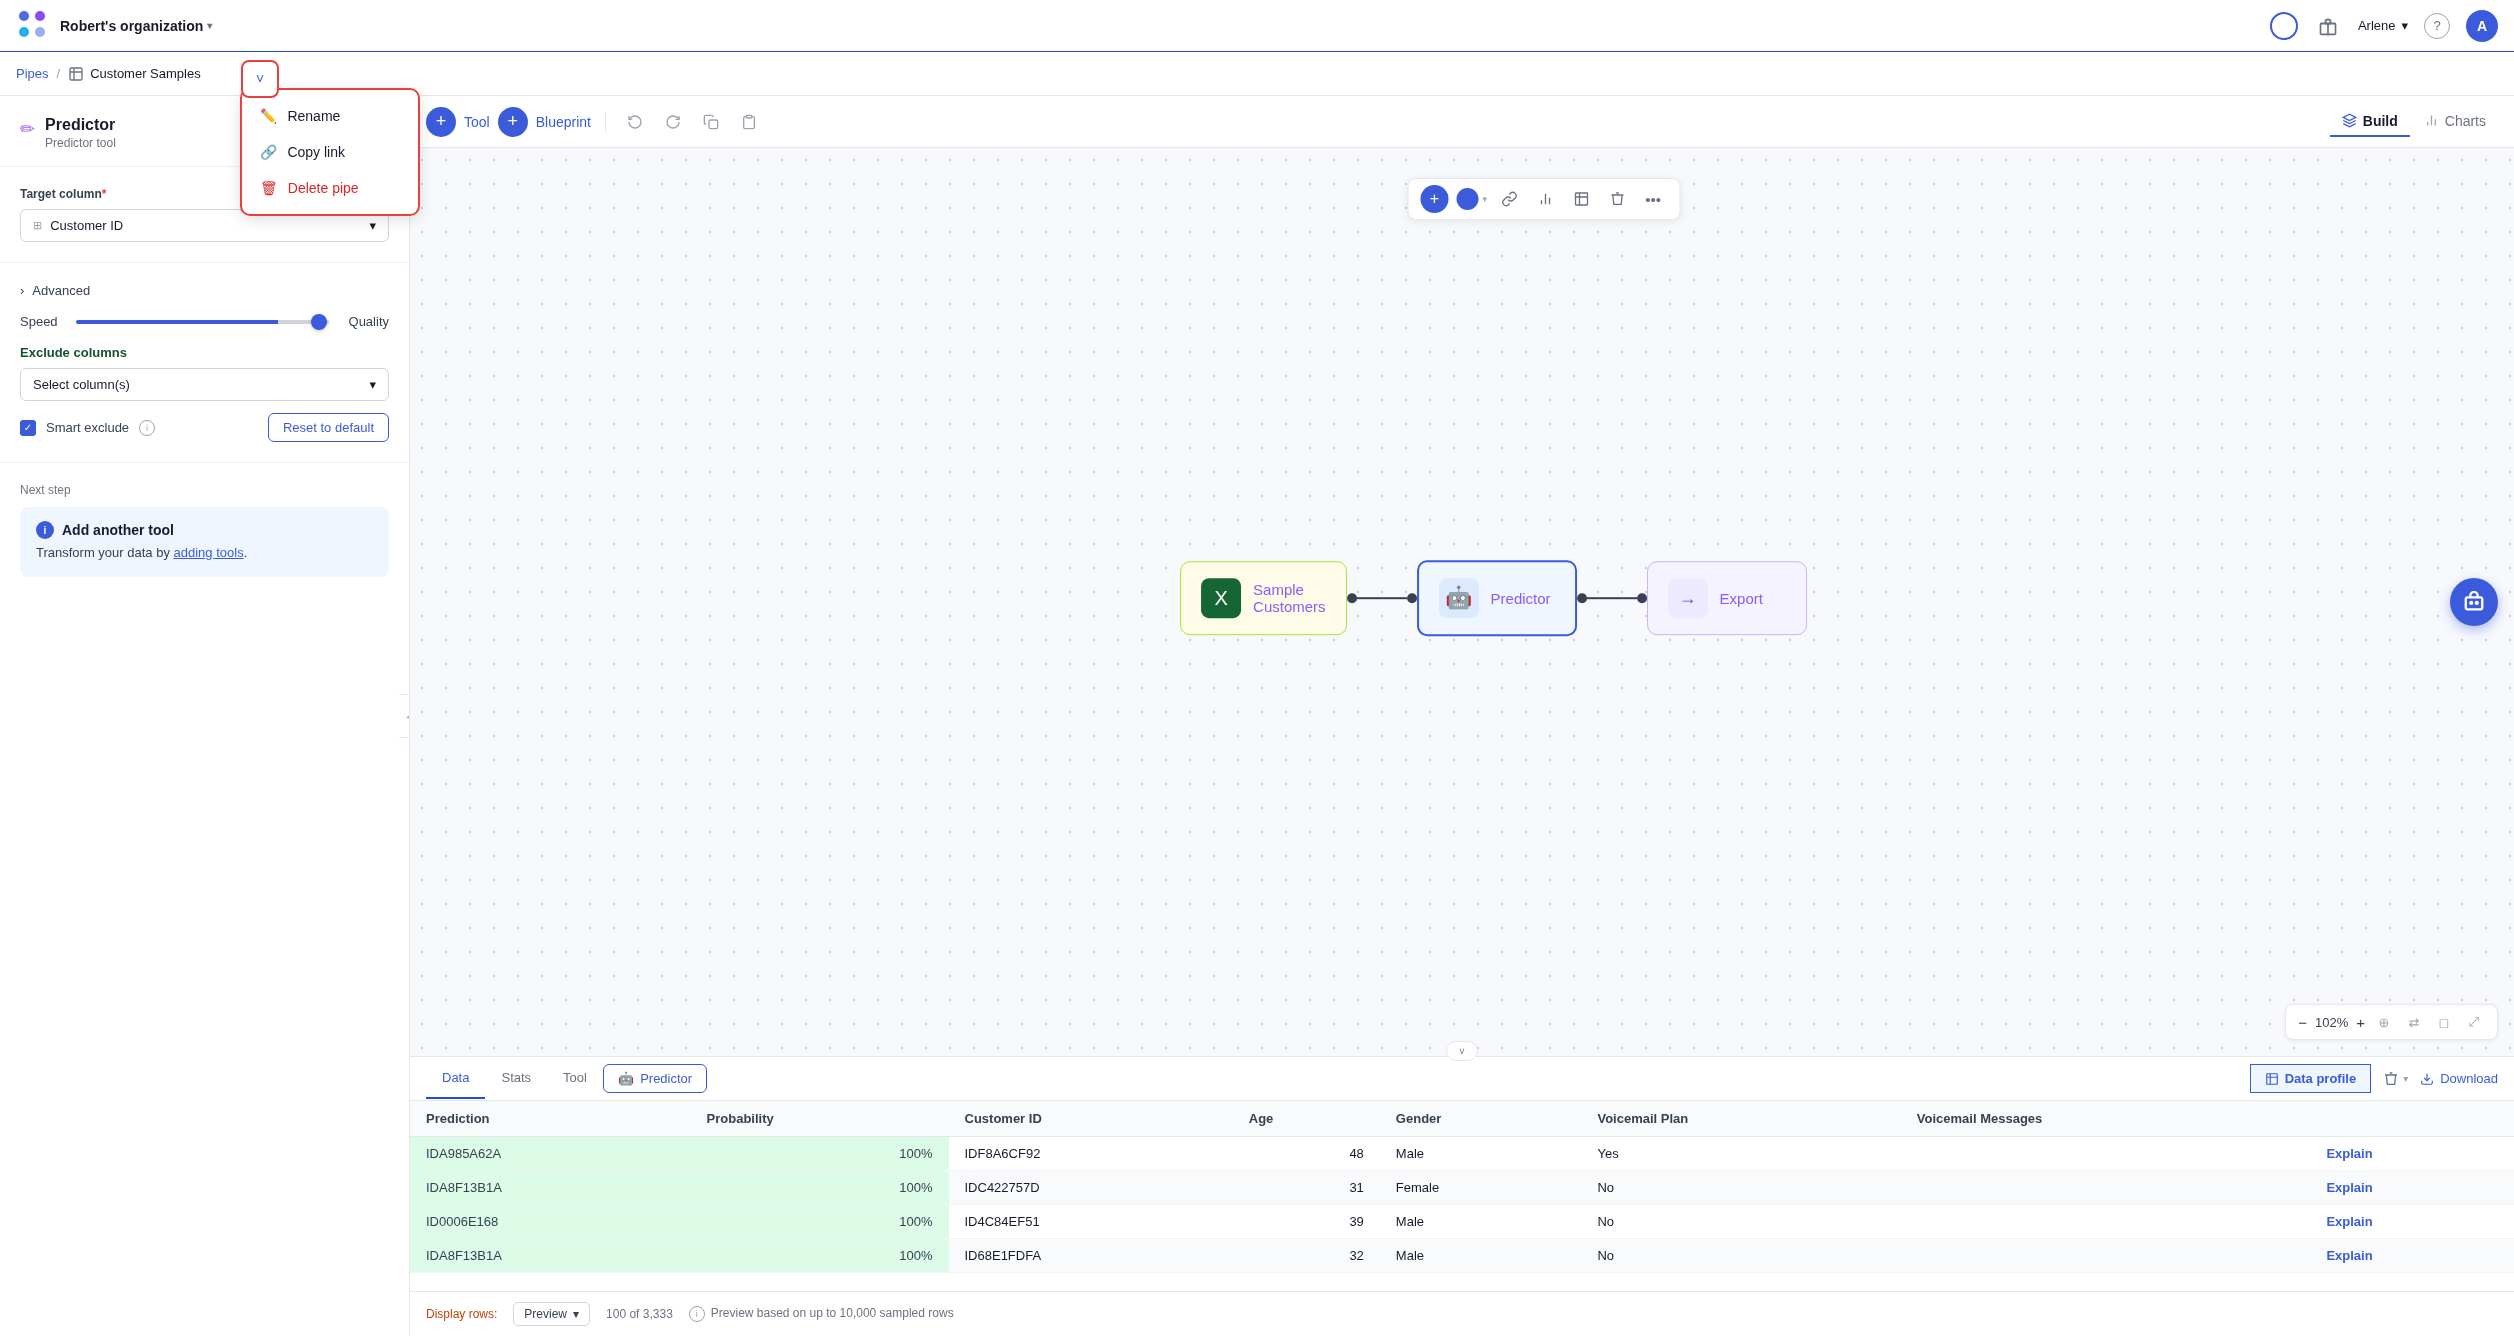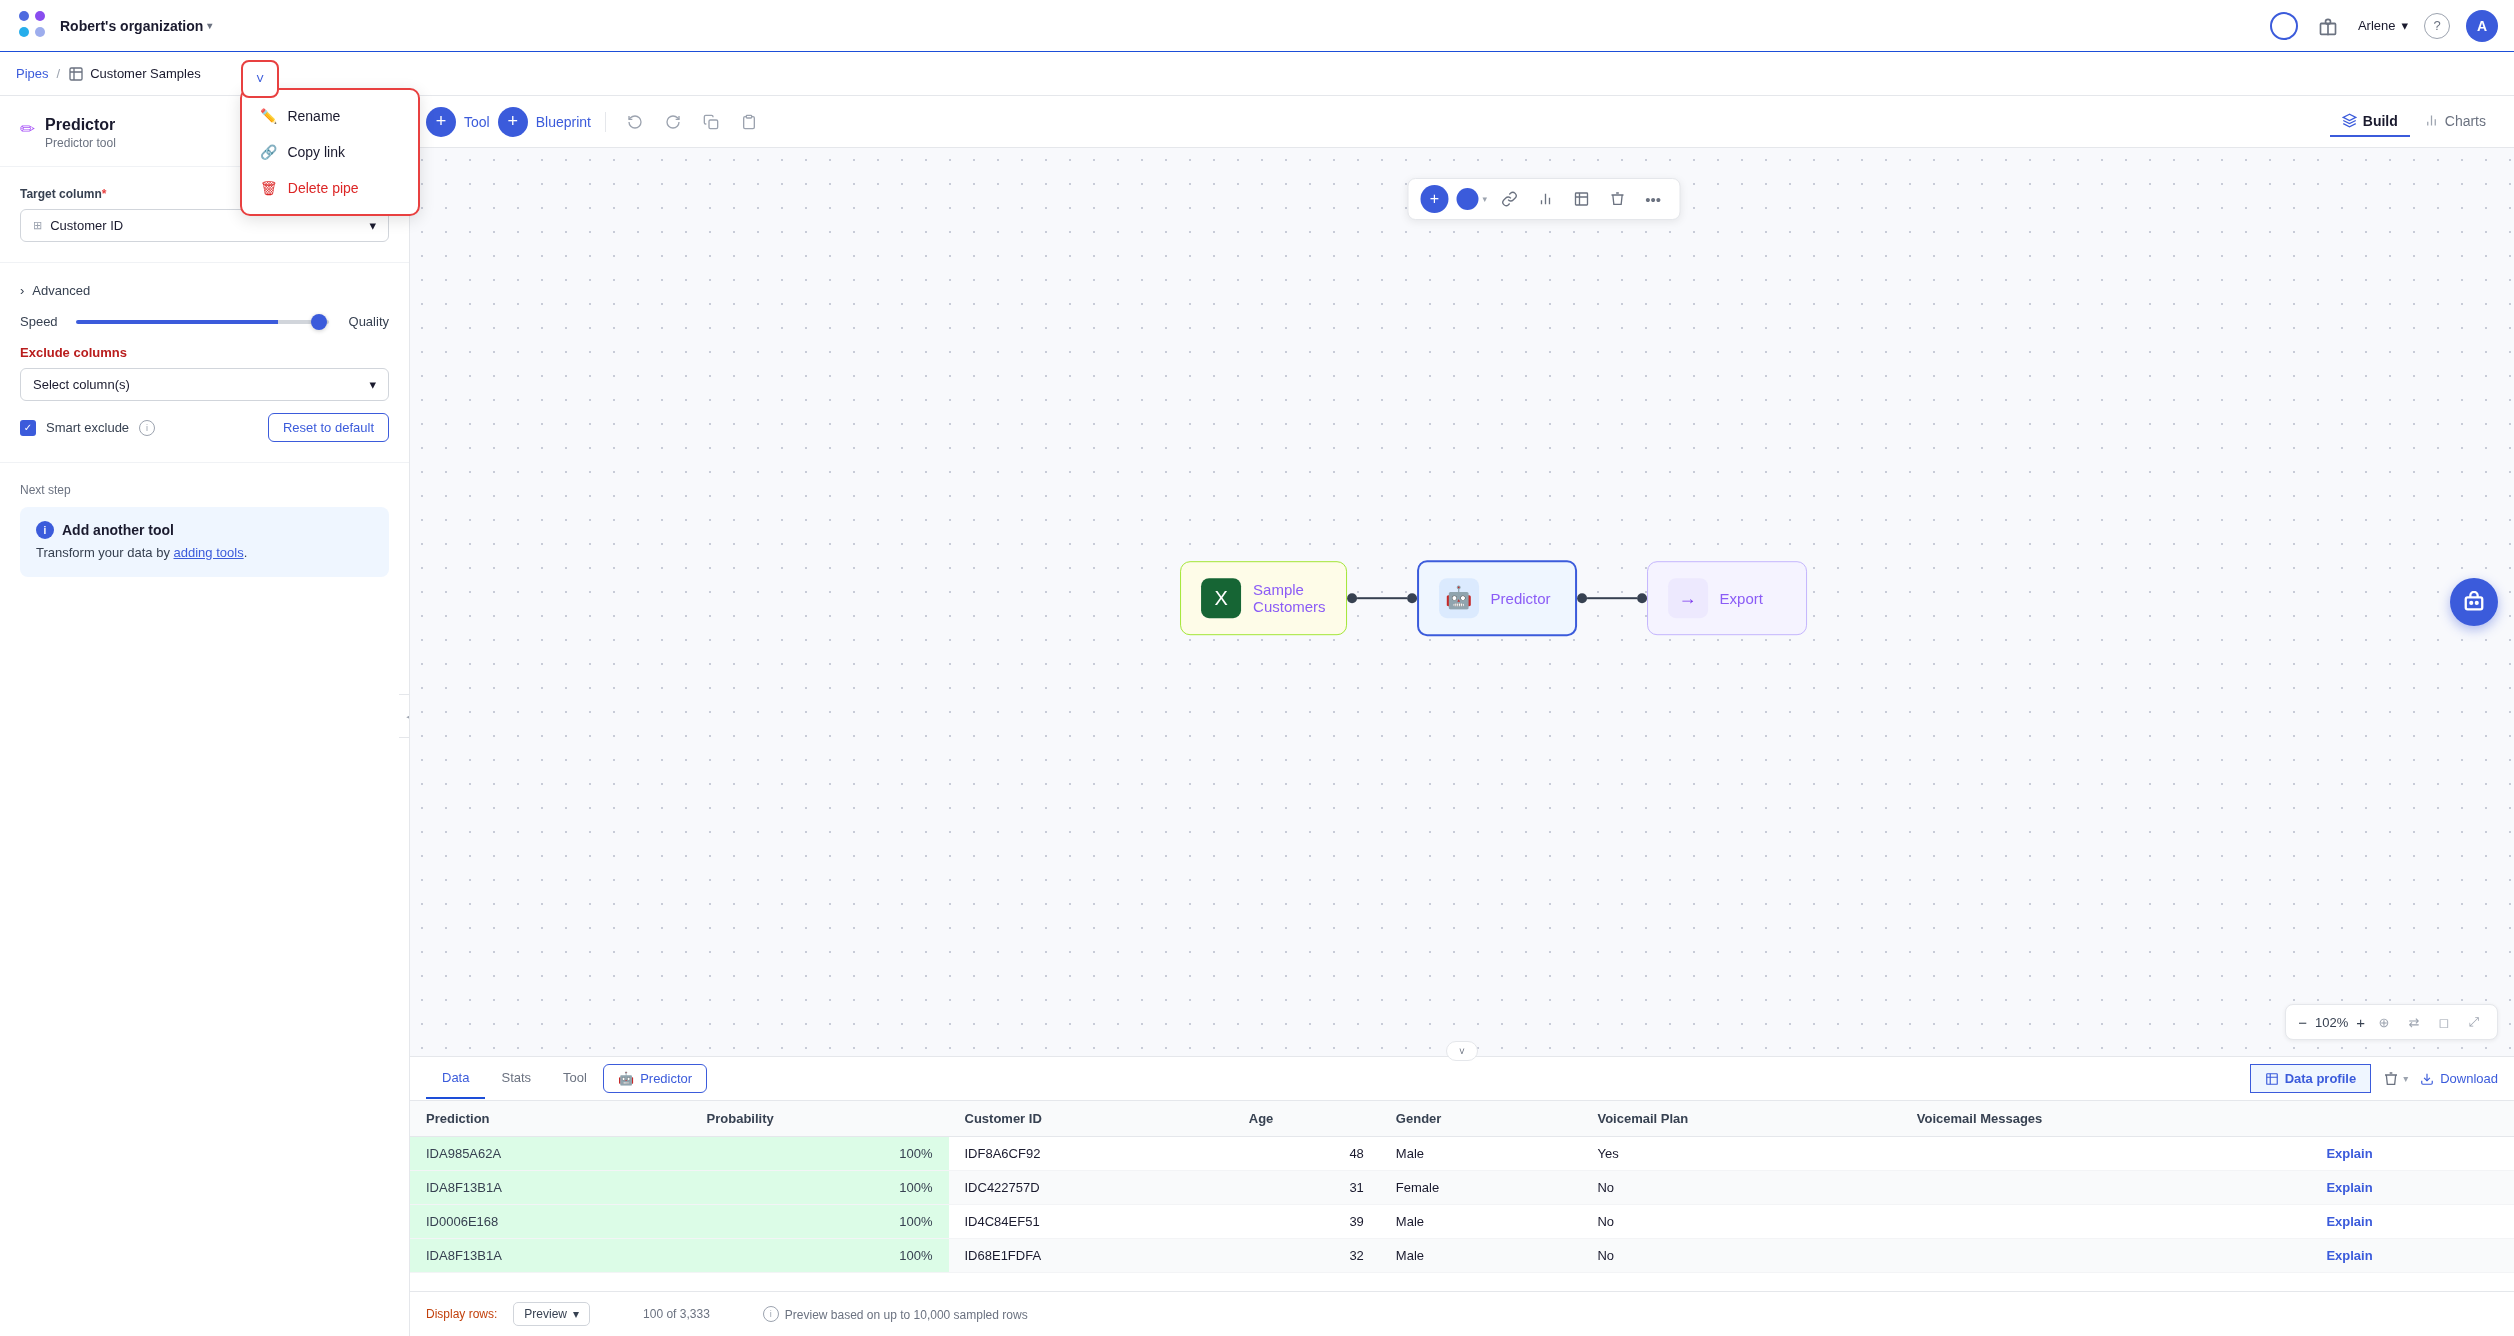--- a/index.html
+++ b/index.html
@@ -136,21 +136,21 @@
     .select-icon { color: #9ca3af; font-size: 11px; }
 
     .advanced-toggle { display: flex; align-items: center; gap: 8px; font-size: 13px; color: #374151; cursor: pointer; font-weight: 500; margin-bottom: 16px; }
 
     .speed-row { display: flex; align-items: center; gap: 12px; margin-bottom: 16px; }
     .speed-label { font-size: 13px; color: #374151; min-width: 44px; }
     .speed-slider { flex: 1; height: 4px; background: linear-gradient(to right, #3b5bdb 80%, #d1d5db 80%); border-radius: 2px; position: relative; cursor: pointer; }
     .slider-thumb { width: 16px; height: 16px; background: #3b5bdb; border-radius: 50%; position: absolute; right: 2px; top: -6px; box-shadow: 0 1px 4px rgba(0,0,0,0.2); }
     .quality-label { font-size: 13px; color: #374151; min-width: 48px; text-align: right; }
 
-    .exclude-label { font-size: 13px; font-weight: 600; color: #b91c1c; margin-bottom: 8px; }
+    .exclude-label { font-size: 13px; font-weight: 600; color: #14532d; margin-bottom: 8px; }
     .smart-exclude-row { display: flex; align-items: center; gap: 10px; margin-top: 12px; }
     .checkbox { width: 16px; height: 16px; background: #3b5bdb; border-radius: 3px; display: flex; align-items: center; justify-content: center; color: white; font-size: 10px; flex-shrink: 0; cursor: pointer; }
     .smart-exclude-text { font-size: 13px; color: #374151; }
     .info-icon { width: 16px; height: 16px; border: 1.5px solid #9ca3af; border-radius: 50%; display: flex; align-items: center; justify-content: center; font-size: 9px; color: #9ca3af; cursor: pointer; }
     .reset-btn { margin-left: auto; border: 1.5px solid #3b5bdb; color: #3b5bdb; background: #fff; border-radius: 6px; padding: 6px 14px; font-size: 13px; cursor: pointer; font-weight: 500; }
 
     .next-step-section { padding: 20px; }
     .next-step-label { font-size: 12px; color: #6b7280; margin-bottom: 10px; font-weight: 500; }
     .next-step-card { background: #eff6ff; border-radius: 8px; padding: 14px 16px; border: none; }
     .next-step-title { font-weight: 700; font-size: 14px; color: #1a1a2e; display: flex; align-items: center; gap: 8px; margin-bottom: 4px; }
@@ -342,21 +342,21 @@
     tbody td { padding: 9px 16px; color: #1a1a2e; white-space: nowrap; }
     .prediction-cell { color: #374151; font-weight: 500; }
     .prob-cell { color: #374151; text-align: right; }
     .explain-link { color: #3b5bdb; font-weight: 600; cursor: pointer; }
     .green-bg { background: #dcfce7; }
 
     
     .table-footer { display: flex; align-items: center; gap: 16px; padding: 10px 16px; border-top: 1px solid #e5e7eb; font-size: 12px; color: #6b7280; background: #fff; }
     .display-rows-label { color: #c2410c; }
     .preview-select { border: 1px solid #d1d5db; border-radius: 5px; padding: 4px 10px; font-size: 12px; color: #374151; cursor: pointer; display: flex; align-items: center; gap: 6px; }
-    .footer-info { display: flex; align-items: flex-end; gap: 6px; margin-left: 37px; }
+    .footer-info { display: flex; align-items: flex-start; gap: 6px; }
 
     
     .panel-expand { position: absolute; top: -16px; left: 50%; transform: translateX(-50%); width: 32px; height: 20px; background: #fff; border: 1px solid #e5e7eb; border-radius: 10px; display: flex; align-items: center; justify-content: center; cursor: pointer; color: #6b7280; font-size: 10px; }
   </style>
 </head>
 <body>
 
 <nav class="topnav">
 
   <div>

